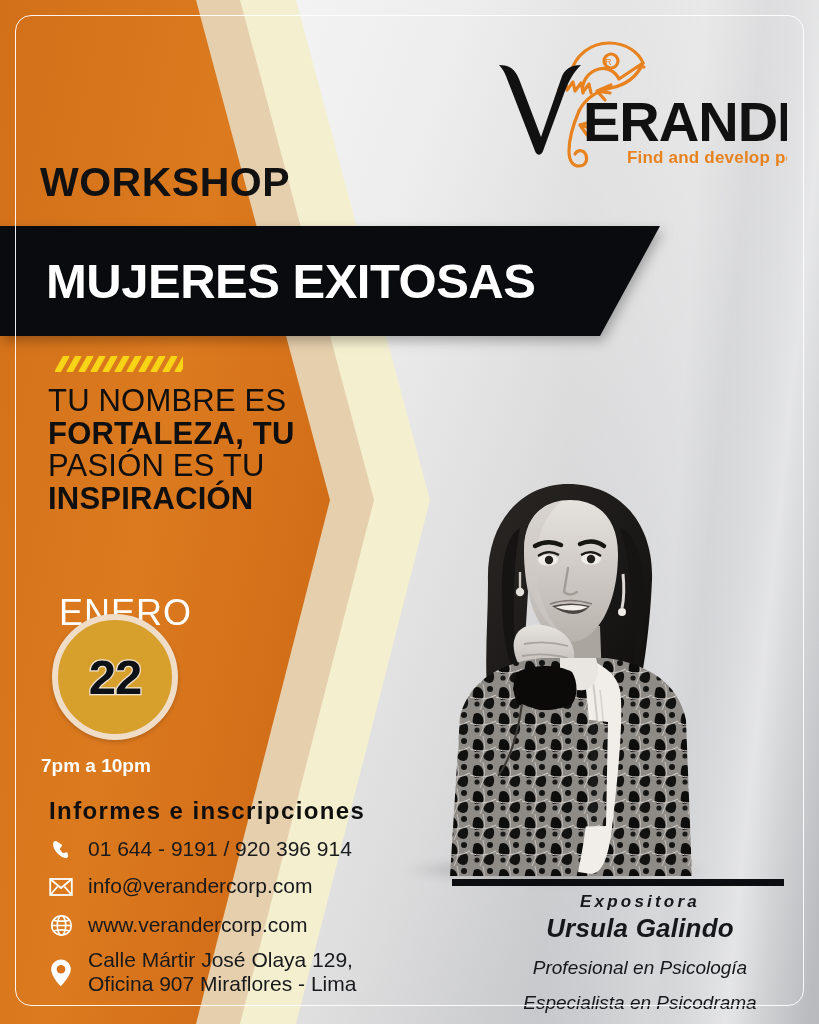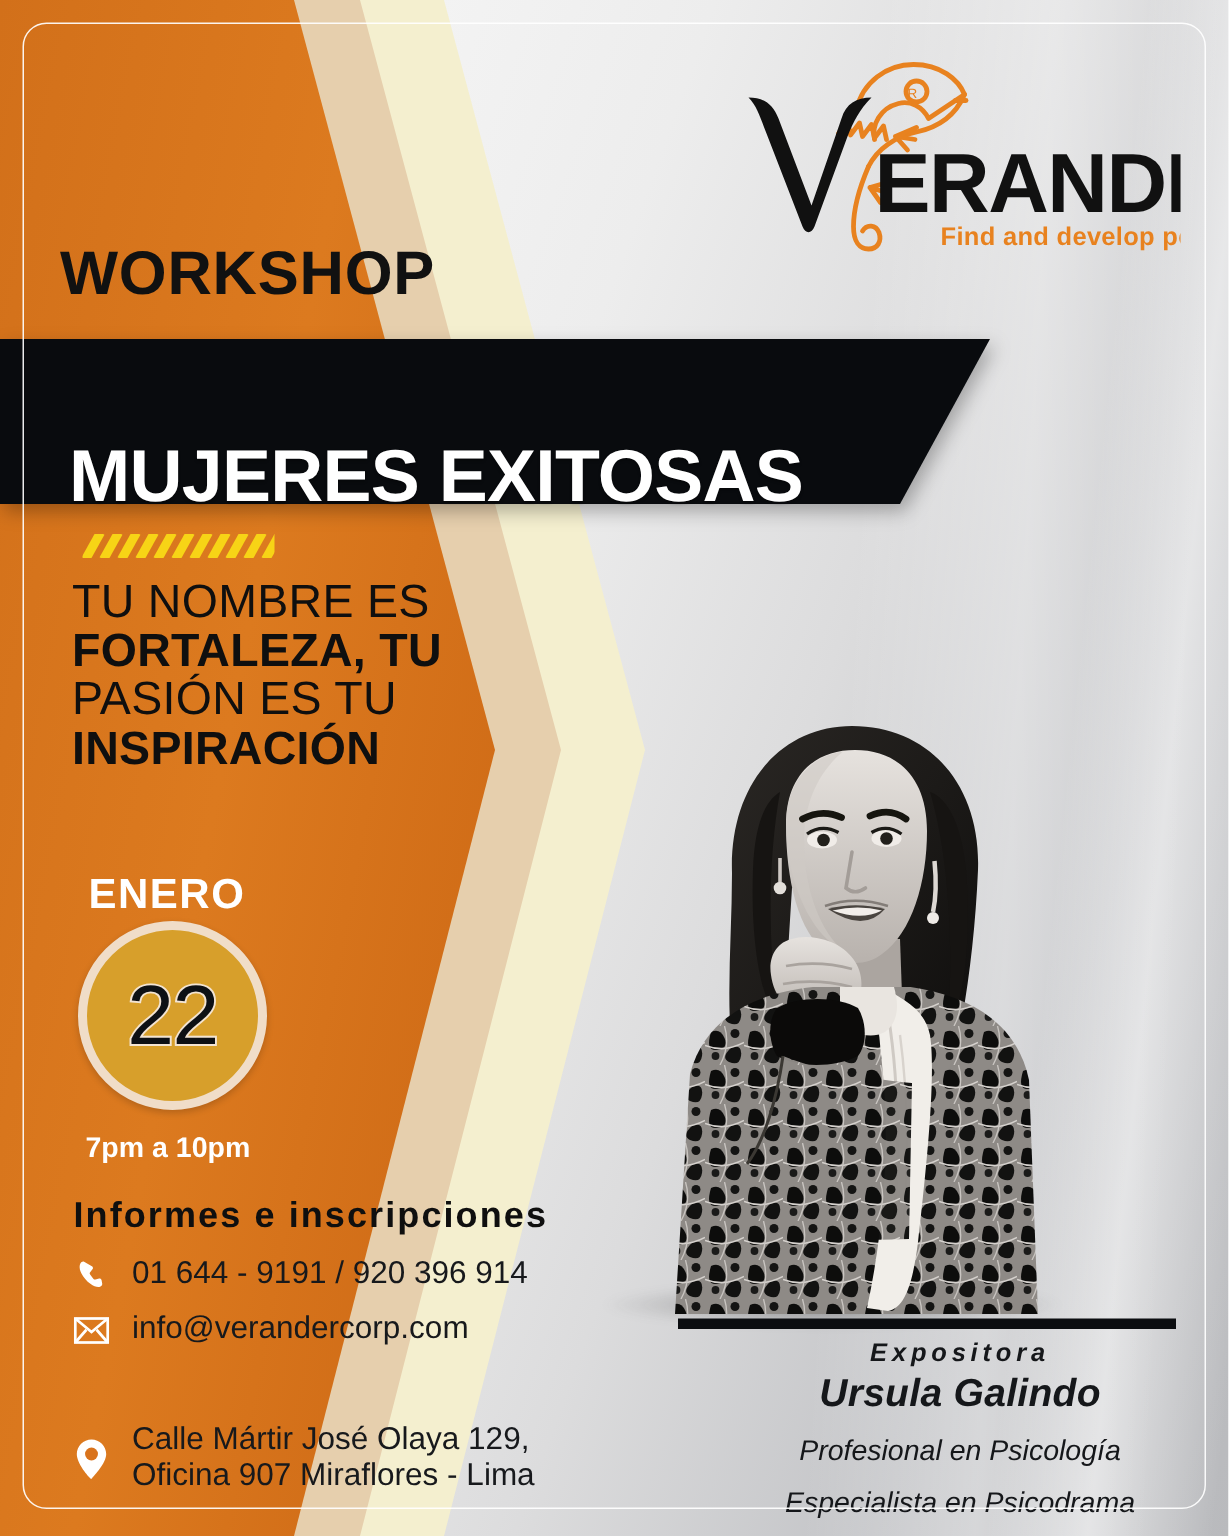--- a/index.html
+++ b/index.html
@@ -58,58 +58,57 @@
   .banner{
     position:absolute;left:0;top:226px;width:680px;height:110px;z-index:24;
     filter:drop-shadow(3px 5px 6px rgba(0,0,0,.28));
   }
   .banner svg{display:block;}
   .banner-text{
     position:absolute;left:46px;top:253px;z-index:26;
     color:#fff;font-size:49px;font-weight:bold;
     letter-spacing:-.5px;
     text-shadow:0 1px 2px rgba(0,0,0,.35);
-    margin-top:37px;
   }
 
   
   .hatch{
     position:absolute;left:55px;top:356px;width:128px;height:16px;z-index:26;
   }
 
   
   .slogan{
     position:absolute;left:48px;top:385px;width:300px;z-index:26;
     color:#0f0f0f;line-height:1.05;
   }
   .slogan div{font-size:31px;letter-spacing:.2px;}
   .slogan .b{font-weight:bold;}
 
   
   .month{
-    position:absolute;left:59px;top:580px;z-index:26;
-    color:#fff;font-size:28px;font-weight:bold;letter-spacing:1px;
+    position:absolute;left:59px;top:592px;z-index:26;
+    color:#fff;font-size:36px;font-weight:normal;letter-spacing:1px;
   }
   .datecircle{
     position:absolute;left:52px;top:614px;width:126px;height:126px;z-index:26;
     border-radius:50%;
     background:#d79f2b;
     border:6px solid #f0ddc8;
     display:flex;align-items:center;justify-content:center;
     box-shadow:0 2px 5px rgba(0,0,0,.18);
   }
   .datenum{
-    font-size:56px;font-weight:normal;color:#0d1014;
+    font-size:49px;font-weight:bold;color:#0d1014;
     line-height:1;
     -webkit-text-stroke:2.5px #f3e4d2;
     paint-order:stroke fill;
     letter-spacing:-1px;
   }
   .hours{
-    position:absolute;left:57px;top:755px;z-index:26;
+    position:absolute;left:41px;top:755px;z-index:26;
     color:#fff;font-size:19px;font-weight:bold;
   }
 
   
   .informes{
     position:absolute;left:49px;top:797px;z-index:26;
     color:#0f0f0f;font-size:24px;font-weight:bold;letter-spacing:1.4px;
   }
   .contact{
     position:absolute;z-index:26;display:flex;align-items:center;gap:14px;
@@ -255,20 +254,32 @@
     <span class="ic">
       <svg width="24" height="22" viewBox="0 0 24 20" fill="none" stroke="#ffffff" stroke-width="1.8">
           <rect x="1.2" y="2" width="21.6" height="16"></rect>
           <path d="M1.2 2 L12 11 L22.8 2"></path>
           <path d="M1.2 18 L8.6 9.5 M22.8 18 L15.4 9.5"></path>
         </svg>
     </span>
     <span class="tx">info@verandercorp.com</span>
   </div>
 
+  <div class="contact c3">
+    <span class="ic">
+      <svg width="23" height="23" viewBox="0 0 24 24" fill="none" stroke="#ffffff" stroke-width="1.7">
+        <circle cx="12" cy="12" r="10.2"></circle>
+        <ellipse cx="12" cy="12" rx="4.4" ry="10.2"></ellipse>
+        <line x1="1.8" y1="12" x2="22.2" y2="12"></line>
+        <path d="M3.6 6 C6.5 8 17.5 8 20.4 6"></path>
+        <path d="M3.6 18 C6.5 16 17.5 16 20.4 18"></path>
+      </svg>
+    </span>
+    <span class="tx">www.verandercorp.com</span>
+  </div>
 
   <div class="contact c4">
     <span class="ic">
       <svg width="22" height="27" viewBox="0 0 22 27" fill="#ffffff">
           <path d="M11 0.6C5.6.6 1.2 5 1.2 10.4c0 6.6 8 15.3 9.1 16.3.4.4.9.1 1.1-.2 1.4-1.7 9.4-10 9.4-16.1C20.8 5 16.4.6 11 .6z"></path>
           <circle cx="11" cy="10.3" r="4.3" fill="#d9731c"></circle>
         </svg>
     </span>
     <span class="tx" style="white-space:pre-line">Calle Mártir José Olaya 129,
 Oficina 907 Miraflores - Lima</span>

